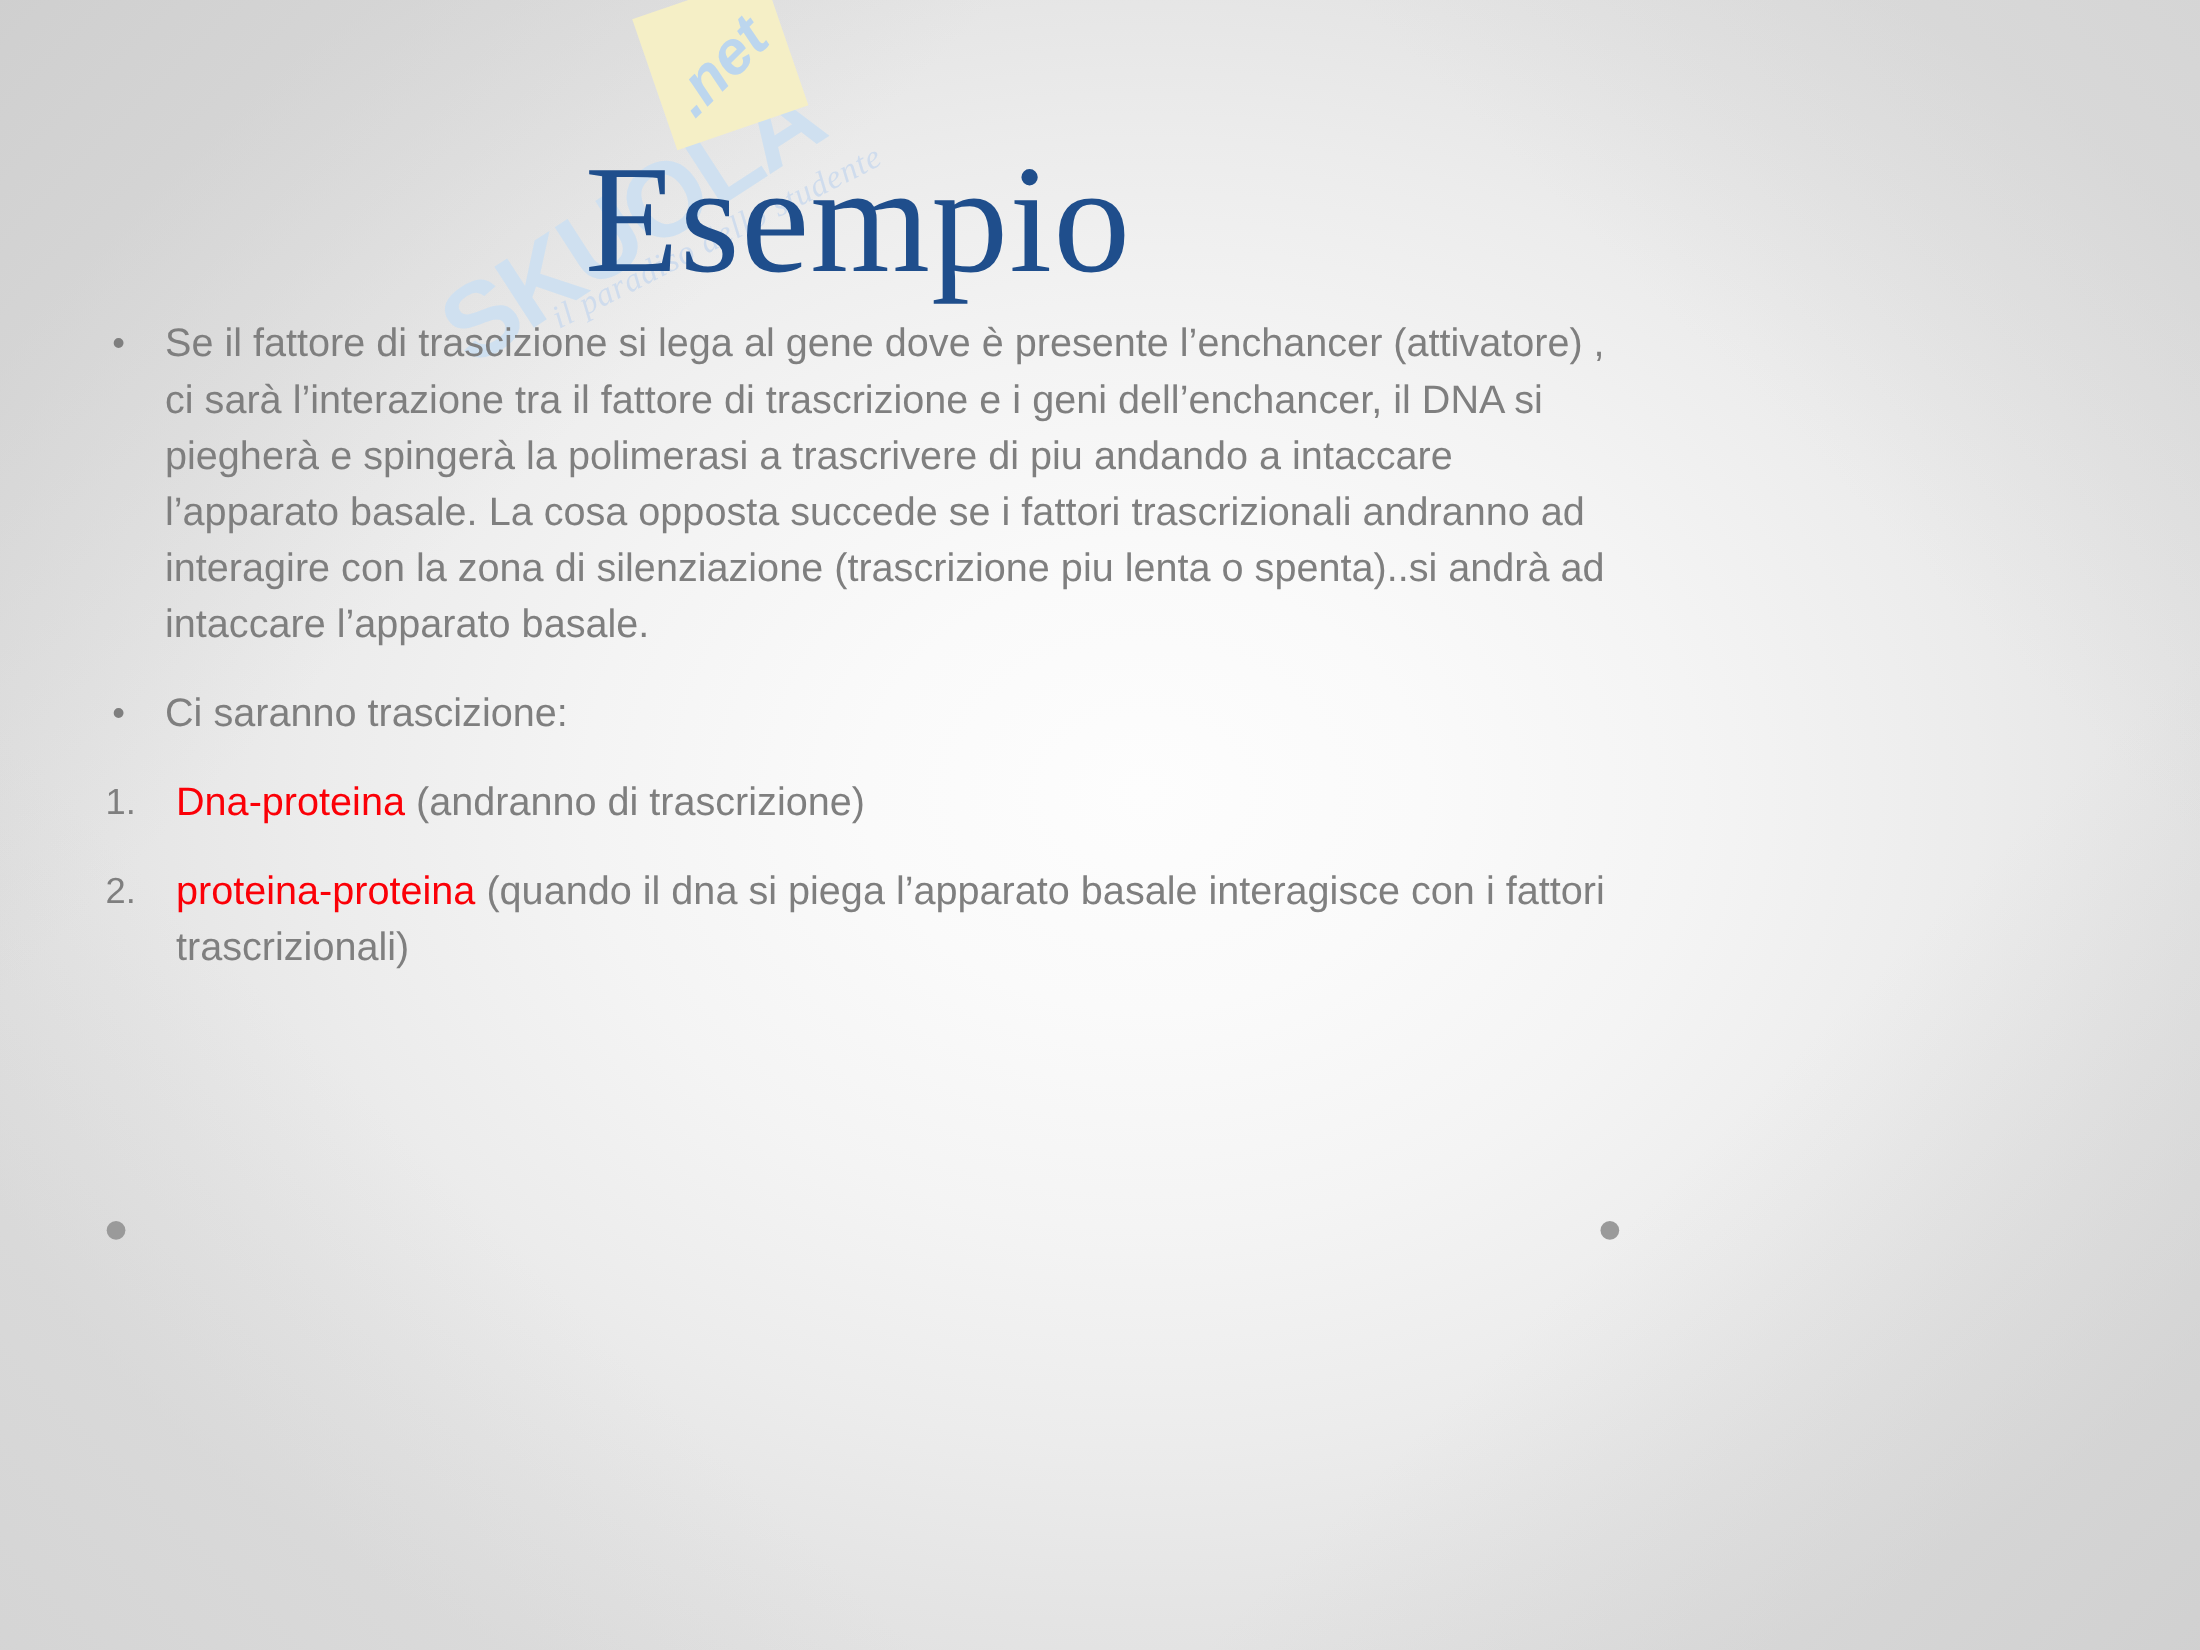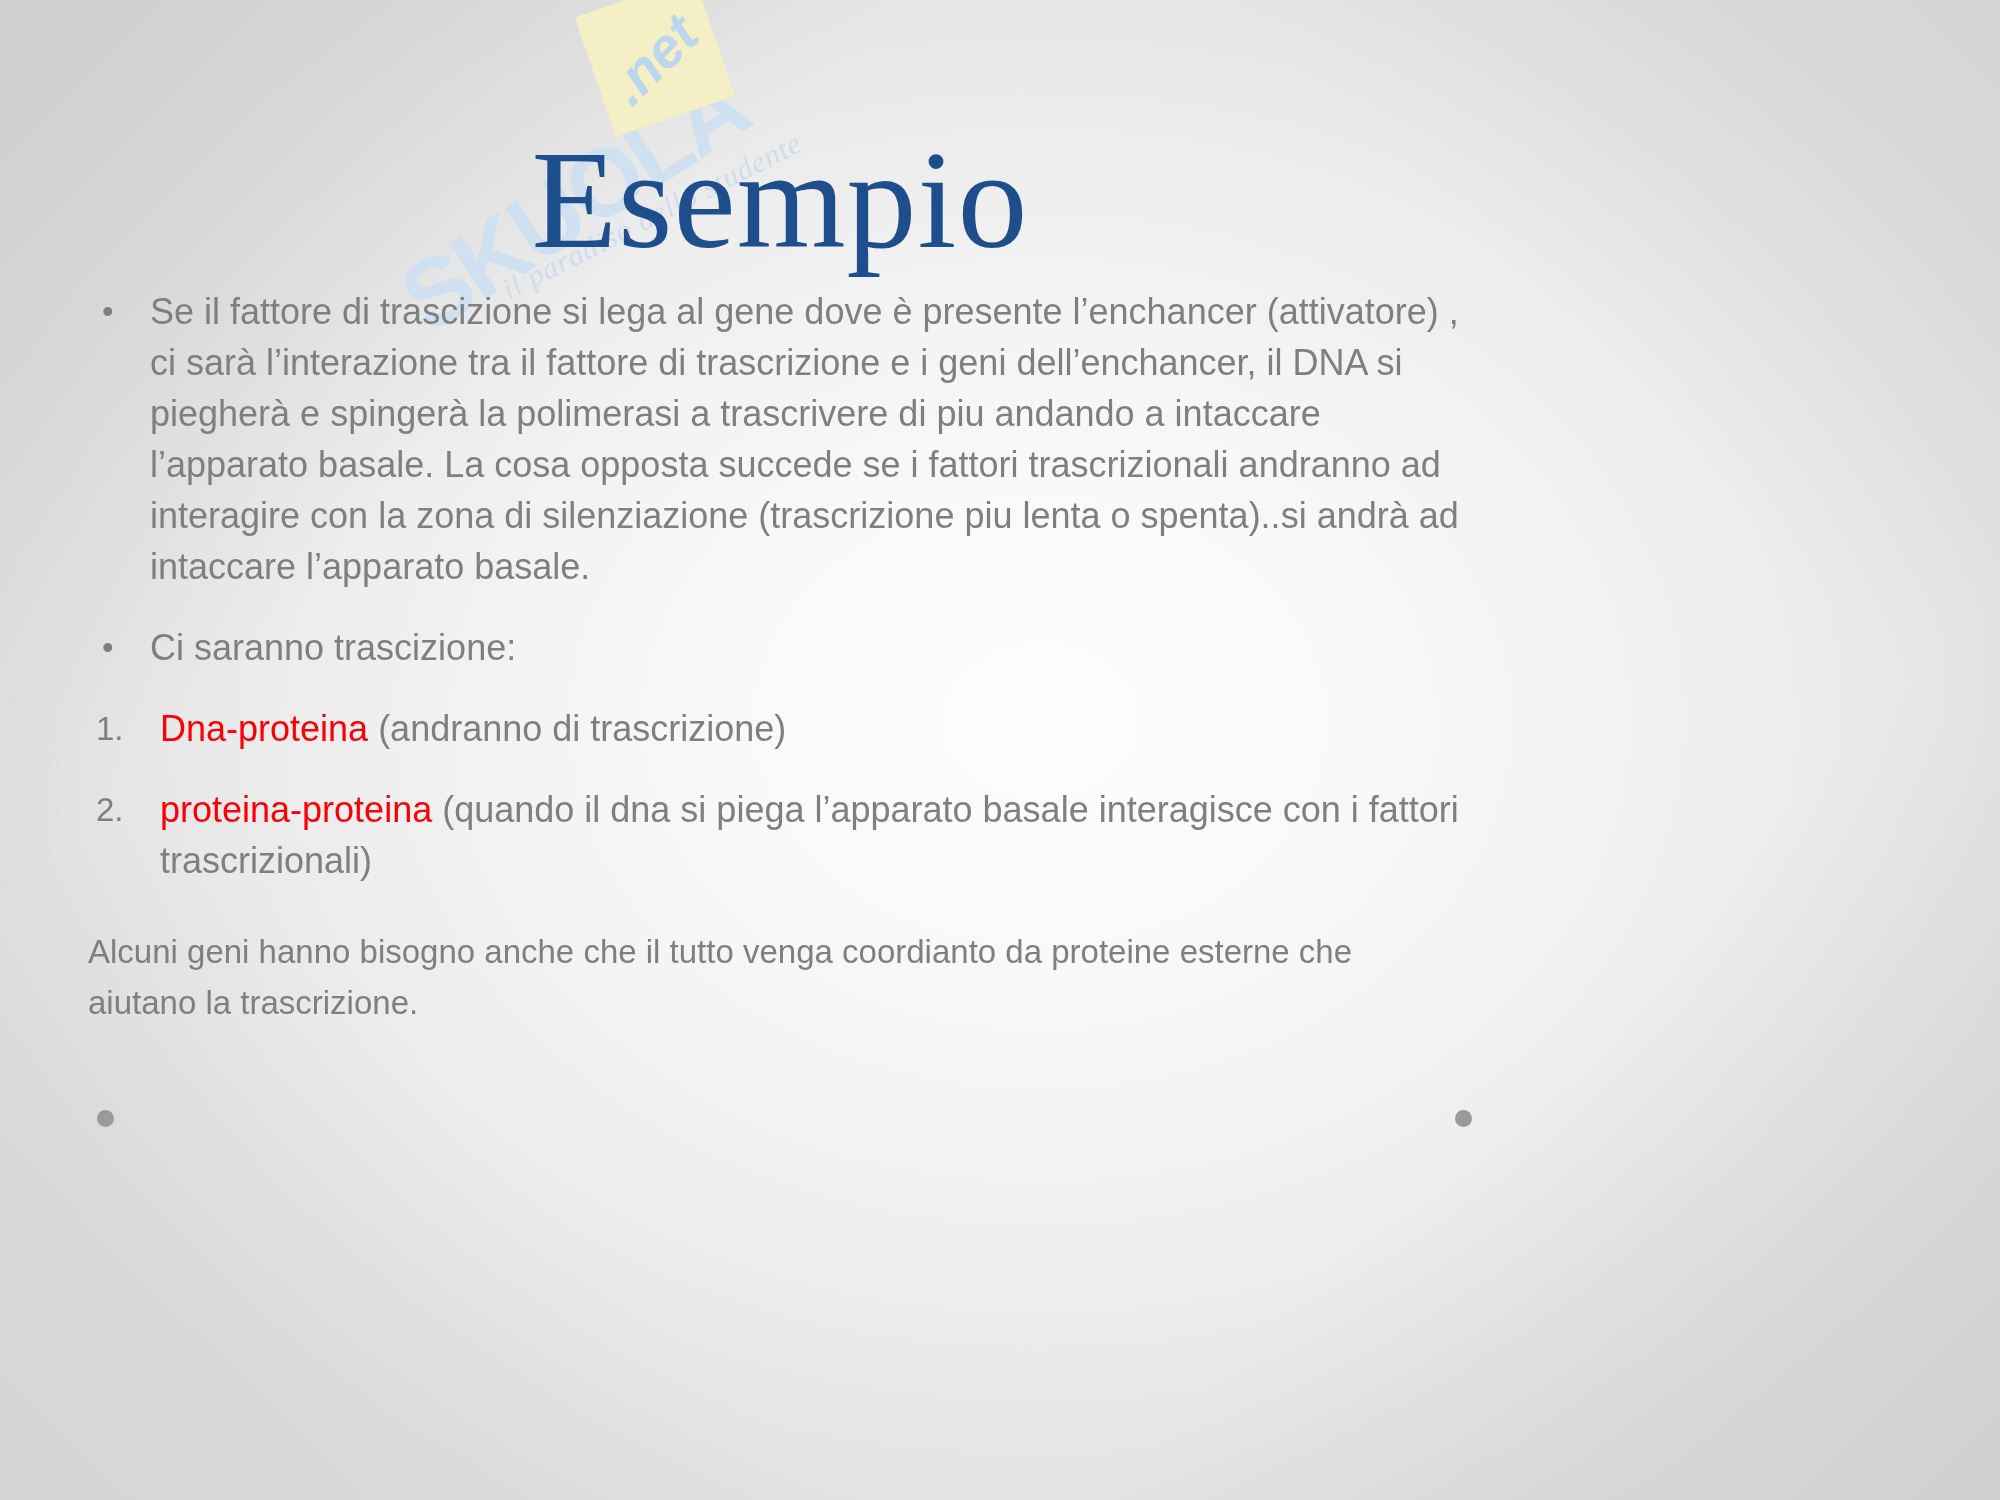--- a/index.html
+++ b/index.html
@@ -209,20 +209,19 @@
       <div class="bullet-text"><span class="red">Dna-proteina</span><span> (andranno di trascrizione)</span></div>
     </div>
 
     <div class="spacer-sm"></div>
 
     <div class="bullet-row">
       <div class="bullet-mark num">2.</div>
       <div class="bullet-text"><span class="red">proteina-proteina</span><span> (quando il dna si piega l’apparato basale interagisce con i fattori trascrizionali)</span></div>
     </div>
 
-    <div class="p-plain">Alcuni geni hanno bisogno anche che il tutto venga coordianto da proteine esterne che aiutano la trascrizione.</div>
 
   </div>
 
   <div class="dot" id="dot-left"></div>
   <div class="dot" id="dot-right"></div>
 
 </div>
 
 </body></html>

